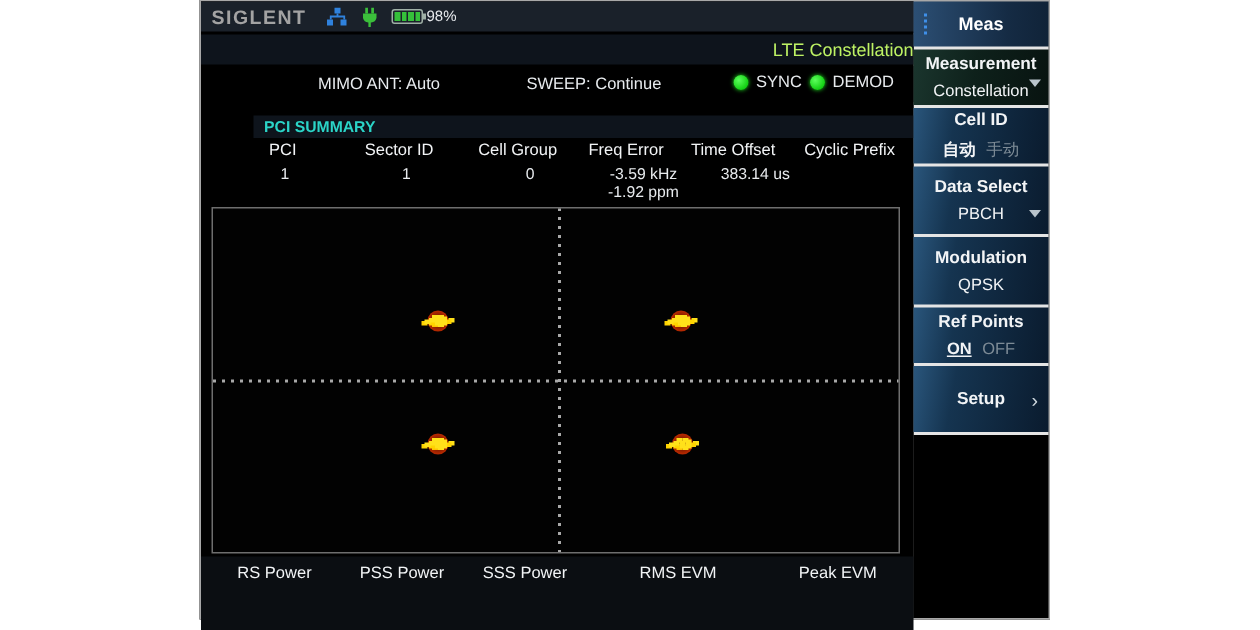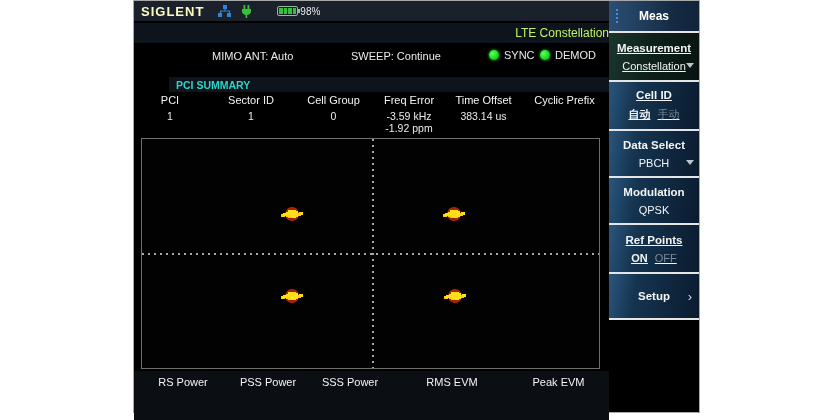--- a/index.html
+++ b/index.html
@@ -11,23 +11,23 @@
     position:absolute; left:133px; top:0; width:567px; height:413px;
     background:#000; border:1px solid #a8a8a8; display:flex;
   }
   .main { width:475px; position:relative; background:#000; }
 
   
   .topbar {
     position:absolute; top:0; left:0; right:0; height:21px; background:#1a212a;
     display:flex; align-items:center; padding:0 7px; border-bottom:1px solid #000;
   }
-  .logo { color:#fef9c3; font-weight:bold; font-size:13px; letter-spacing:1px; }
+  .logo { color:#a3a3a3; font-weight:bold; font-size:13px; letter-spacing:1px; }
   .top-icons { display:flex; align-items:center; margin-left:14px; gap:9px; }
-  .batt-wrap { display:flex; align-items:center; gap:2px;margin-left:16px; }
+  .batt-wrap { display:flex; align-items:center; gap:2px; }
   .battery { width:21px; height:10px; border:1px solid #9fb0a6; border-radius:2px; display:flex; gap:1px; padding:1px; position:relative; }
   .battery:after { content:""; position:absolute; right:-3px; top:2px; width:2px; height:4px; background:#9fb0a6; }
   .battery span { flex:1; background:#35c13a; }
   .batt-text { color:#e8ebee; font-size:10px; }
 
   
   .titlebar {
     position:absolute; top:22px; left:0; right:0; height:20px; background:#0e141c;
     display:flex; align-items:center; padding-left:7px;
     color:#bef264; font-size:12px;justify-content:flex-end;
@@ -42,21 +42,21 @@
 
   
   .pcibar {
     position:absolute; top:76px; left:0; right:0; height:15px; background:#0e141c;
     display:flex; align-items:center; padding-left:7px;
     color:#2bd4c7; font-size:10.5px; font-weight:bold;margin-left:35px;
   }
   .pcitable { position:absolute; top:93px; left:0; right:0; color:#e8ebee; }
   .pci-row { display:flex; }
   .pci-cell { text-align:center; }
-  .c0{width:72px;} .c1{width:90px;} .c2{width:75px;} .c3{width:76px;} .c4{width:73px;} .c5{width:89px;}
+  .c0{width:72px;margin-left:20px;} .c1{width:90px;} .c2{width:75px;} .c3{width:76px;} .c4{width:73px;} .c5{width:89px;}
   .pci-head .pci-cell { font-size:11px; color:#f2f4f6; }
   .pci-vals { margin-top:4px; }
   .pci-vals .pci-cell { font-size:10.5px; white-space:pre-line; line-height:12px; }
 
   
   .plot {
     position:absolute; top:137px; left:7px; width:459px; height:231px;
     background:#020202; border:1px solid #6e6e6e;
   }
   .h-dash { position:absolute; left:0; right:0; top:114px; height:2px;
@@ -91,21 +91,21 @@
     display:flex; align-items:center; justify-content:center; position:relative;
     color:#fff; font-size:12px; font-weight:bold;
   }
   .dots-icon { position:absolute; left:7px; top:8px; width:2px; height:2px; background:#3f8fe8;
     box-shadow:0 4px 0 #3f8fe8, 0 8px 0 #3f8fe8, 0 12px 0 #3f8fe8; }
   .menu-item {
     background:linear-gradient(100deg,#2a567c 0%,#153450 30%,#0a1b2e 100%);
     display:flex; flex-direction:column; align-items:center; justify-content:center; gap:6px;
     color:#f2f4f6; position:relative;
   }
-  .mi-h47{height:47px;text-decoration:underline;} .mi-h45{height:45px;} .mi-h44{height:44px;}
+  .mi-h47{height:37px;} .mi-h45{height:45px;} .mi-h44{height:44px;}
   .menu-item.active { background:linear-gradient(100deg,#1b362e 0%,#0e211b 45%,#081310 100%); }
   .mi-label { font-size:11.5px; font-weight:bold; }
   .mi-value { font-size:11px; display:flex; align-items:center; gap:7px; }
   .tri { width:0; height:0; border-left:4px solid transparent; border-right:4px solid transparent;
     border-top:5px solid #b9c4cc; position:absolute; right:5px; }
   .val-on { font-weight:bold; text-decoration:underline; }
   .val-off { color:#7d8b96; }
   .val-cn-on { font-weight:bold; }
   .val-cn-off { color:#7d8b96; }
   .setup-item { justify-content:center; }

